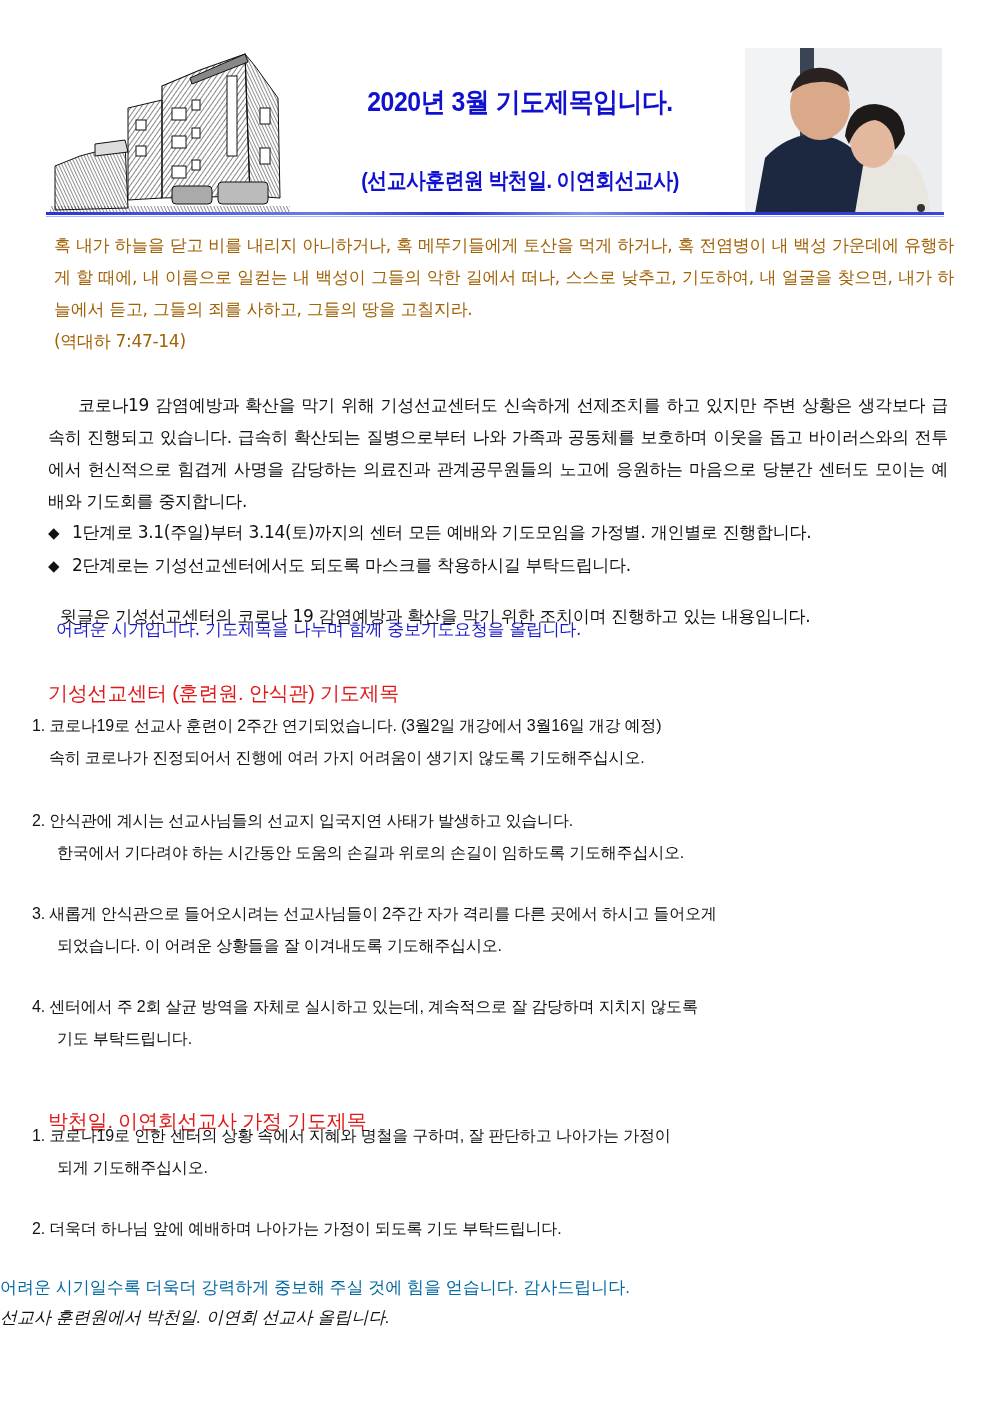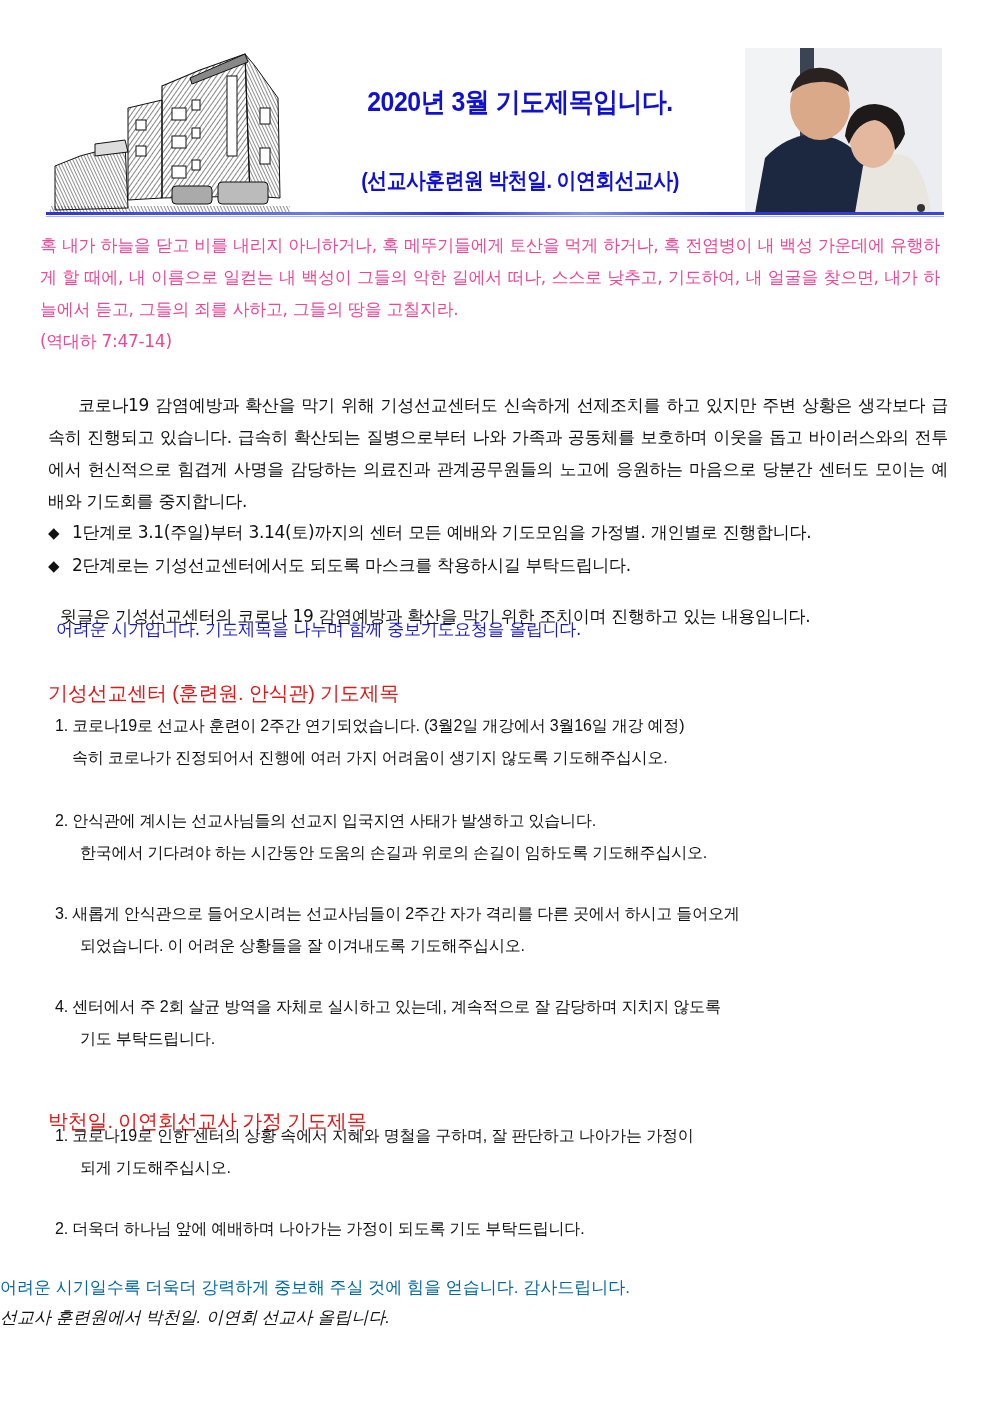--- a/index.html
+++ b/index.html
@@ -14,41 +14,41 @@
            font-family: "Liberation Sans", sans-serif; font-weight: bold; font-size: 27px;
            color: #1010d0; letter-spacing: -0.5px; transform: scaleX(0.92); }
   .subtitle { position: absolute; left: 300px; top: 166px; width: 440px; text-align: center;
            font-family: "Liberation Sans", sans-serif; font-weight: bold; font-size: 22px;
            color: #1010d0; letter-spacing: -0.5px; transform: scaleX(0.9); }
   .header-rule { position: absolute; left: 46px; top: 212px; width: 898px; height: 3px;
            background: linear-gradient(90deg, #2a33d6 0%, #6b7de8 30%, #2a33d6 45%, #8090ee 60%, #2a33d6 75%, #3b46e0 100%); }
   .header-rule2 { position: absolute; left: 46px; top: 216px; width: 898px; height: 1px; background: #aab4f2; }
 
   
-  .verse { position: absolute; left: 40px; top: 229px; width: 900px; color: #ec4899;
+  .verse { position: absolute; left: 54px; top: 229px; width: 900px; color: #a16207;
            font-family: "DejaVu Sans", sans-serif; font-size: 17px; line-height: 32px;
            text-align: justify; font-weight: 500; letter-spacing: -0.3px; }
   .verse .ref { display: block; }
 
   
   .intro { position: absolute; left: 48px; top: 389px; width: 900px; color: #111;
            font-size: 17px; line-height: 32px; text-align: justify; letter-spacing: -0.3px; }
   .intro .indent { display: inline-block; width: 30px; }
   .bullets { position: absolute; left: 48px; top: 516px; width: 900px; font-size: 17px;
            line-height: 32px; letter-spacing: -0.3px; }
   .bullet-row { display: flex; align-items: baseline; }
   .bullet-row .glyph { width: 24px; font-size: 15px; }
   .note { position: absolute; left: 60px; top: 600px; width: 900px; font-size: 17px; line-height: 32px; letter-spacing: -0.3px; }
   .blue-note { position: absolute; left: 56px; top: 613px; width: 900px; font-size: 17px;
            line-height: 32px; color: #1818c8; letter-spacing: -0.3px; }
 
   
   .section-title { position: absolute; left: 48px; font-size: 20px; color: #e01818;
            font-family: "Liberation Sans", sans-serif; letter-spacing: -0.2px; }
-  .item { position: absolute; left: 55px; width: 900px; font-size: 16px; line-height: 32px;
+  .item { position: absolute; left: 32px; width: 900px; font-size: 16px; line-height: 32px;
           font-family: "Liberation Sans", sans-serif; color: #111; letter-spacing: -0.2px; }
   .item .cont { padding-left: 25px; display: block; }
 
   .closing-red { position: absolute; left: 0; width: 992px; top: 1276px; text-align: left;
            font-size: 17px; color: #0369a1; font-family: "Liberation Sans", sans-serif; }
   .closing-black { position: absolute; left: 0; width: 992px; top: 1306px; 
            font-size: 17px; color: #111; font-family: "Liberation Sans", sans-serif; font-style: italic; }
 </style>
 </head>
 <body>

